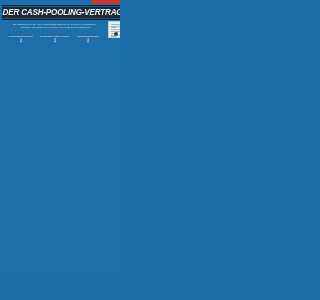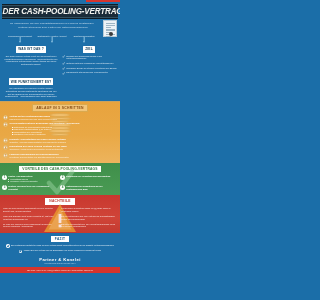--- a/index.html
+++ b/index.html
@@ -3,21 +3,21 @@
 <meta charset="utf-8">
 <style>
   * { margin:0; padding:0; box-sizing:border-box; }
   html,body { width:120px; height:300px; }
   body {
     font-family:"Liberation Sans", sans-serif;
     background:#1b6ea8;
     overflow:hidden;
     -webkit-font-smoothing:none;
   }
-  .poster { width:120px; height:272px; position:relative; display:flex; flex-direction:column;justify-content:center; }
+  .poster { width:120px; height:272px; position:relative; display:flex; flex-direction:row; }
 
   
   .header { background:#1d6fa9; position:relative; padding-top:2px; }
   .top-accent { position:absolute; top:0; right:0; width:34px; height:2.5px; background:#d6342c; }
   .title-band { margin:2.5px 2px 0 2px; background:#1a2b38; position:relative;
                 border-top:1px solid #0f1c26; border-bottom:1px solid #0f1c26; padding:2px 0 2.5px 0; }
   .title-band:before, .title-band:after {
     content:""; position:absolute; left:0; right:0; height:1px; background:#33505f;
   }
   .title-band:before { top:0.5px; }

